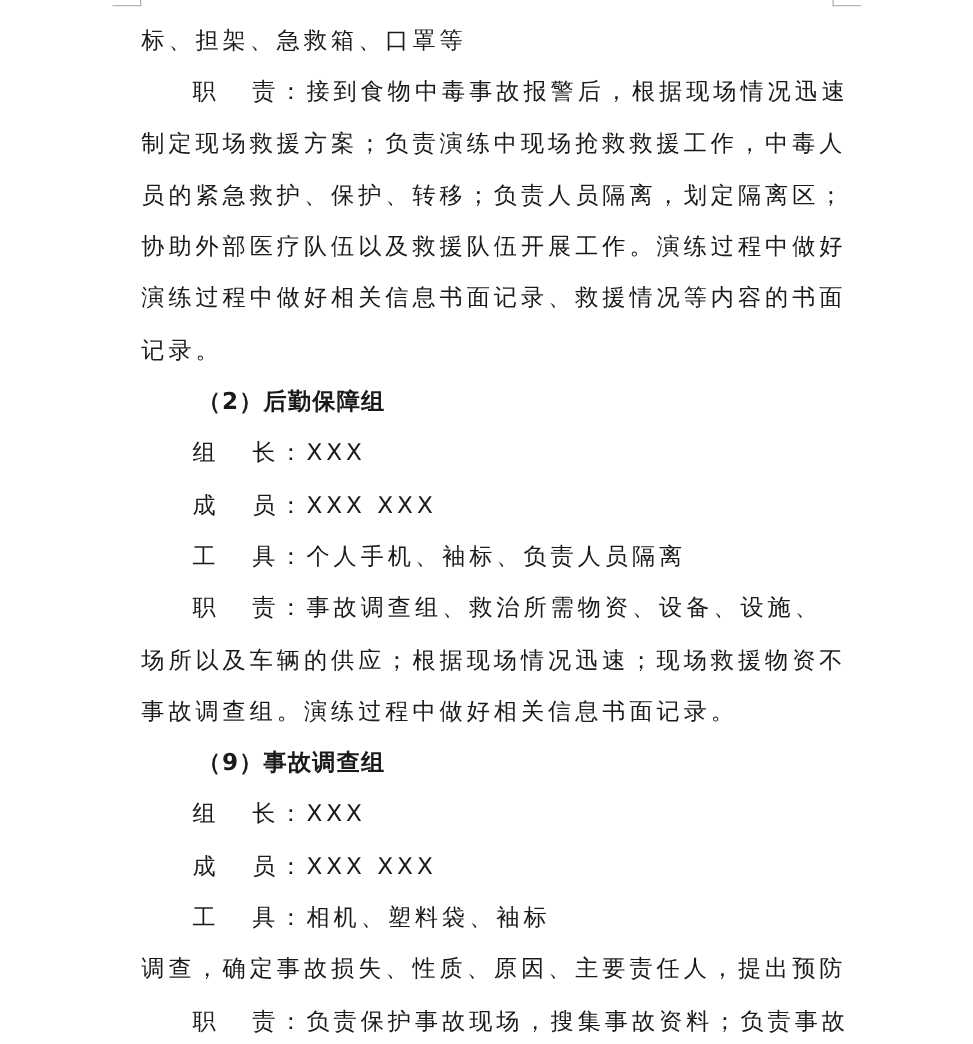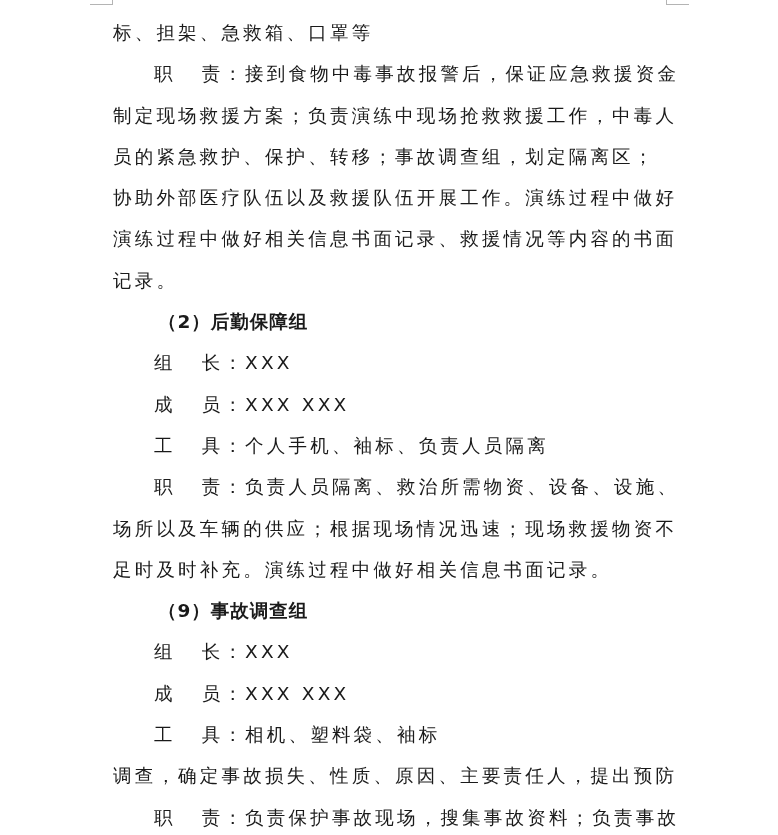--- a/index.html
+++ b/index.html
@@ -18,43 +18,43 @@
 </head>
 <body>
 
 <div class="corner left"></div>
 <div class="corner right"></div>
 
 <div class="page">
   <div class="line">标、担架、急救箱、口罩等</div>
 
   <div class="line indent">
-    <span class="lbl">职</span><span class="gap"></span><span class="lbl">责：</span><span>接到食物中毒事故报警后，保证应急救援资金</span>
+    <span class="lbl">职</span><span class="gap"></span><span class="lbl">责：</span><span>接到食物中毒事故报警后，根据现场情况迅速</span>
   </div>
   <div class="line">制定现场救援方案；负责演练中现场抢救救援工作，中毒人</div>
-  <div class="line">员的紧急救护、保护、转移；事故调查组，划定隔离区；</div>
+  <div class="line">员的紧急救护、保护、转移；负责人员隔离，划定隔离区；</div>
   <div class="line">协助外部医疗队伍以及救援队伍开展工作。演练过程中做好</div>
   <div class="line">演练过程中做好相关信息书面记录、救援情况等内容的书面</div>
   <div class="line">记录。</div>
 
   <div class="line heading">（2）后勤保障组</div>
   <div class="line indent">
     <span class="lbl">组</span><span class="gap"></span><span class="lbl">长：</span><span>XXX</span>
   </div>
   <div class="line indent">
     <span class="lbl">成</span><span class="gap"></span><span class="lbl">员：</span><span>XXX XXX</span>
   </div>
   <div class="line indent">
     <span class="lbl">工</span><span class="gap"></span><span class="lbl">具：</span><span>个人手机、袖标、负责人员隔离</span>
   </div>
   <div class="line indent">
-    <span class="lbl">职</span><span class="gap"></span><span class="lbl">责：</span><span>负责人员隔离、救治所需物资、设备、设施、</span>
+    <span class="lbl">职</span><span class="gap"></span><span class="lbl">责：</span><span>事故调查组、救治所需物资、设备、设施、</span>
   </div>
   <div class="line">场所以及车辆的供应；根据现场情况迅速；现场救援物资不</div>
-  <div class="line">足时及时补充。演练过程中做好相关信息书面记录。</div>
+  <div class="line">事故调查组。演练过程中做好相关信息书面记录。</div>
 
   <div class="line heading">（9）事故调查组</div>
   <div class="line indent">
     <span class="lbl">组</span><span class="gap"></span><span class="lbl">长：</span><span>XXX</span>
   </div>
   <div class="line indent">
     <span class="lbl">成</span><span class="gap"></span><span class="lbl">员：</span><span>XXX XXX</span>
   </div>
   <div class="line indent">
     <span class="lbl">工</span><span class="gap"></span><span class="lbl">具：</span><span>相机、塑料袋、袖标</span>

